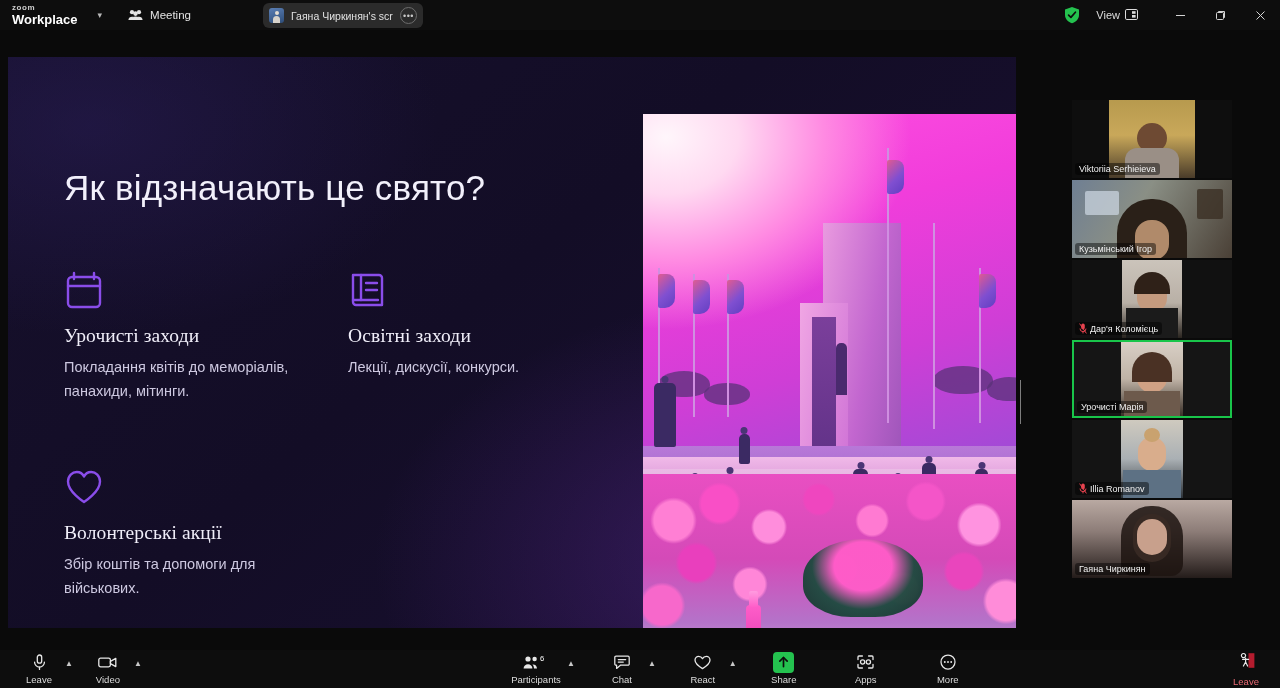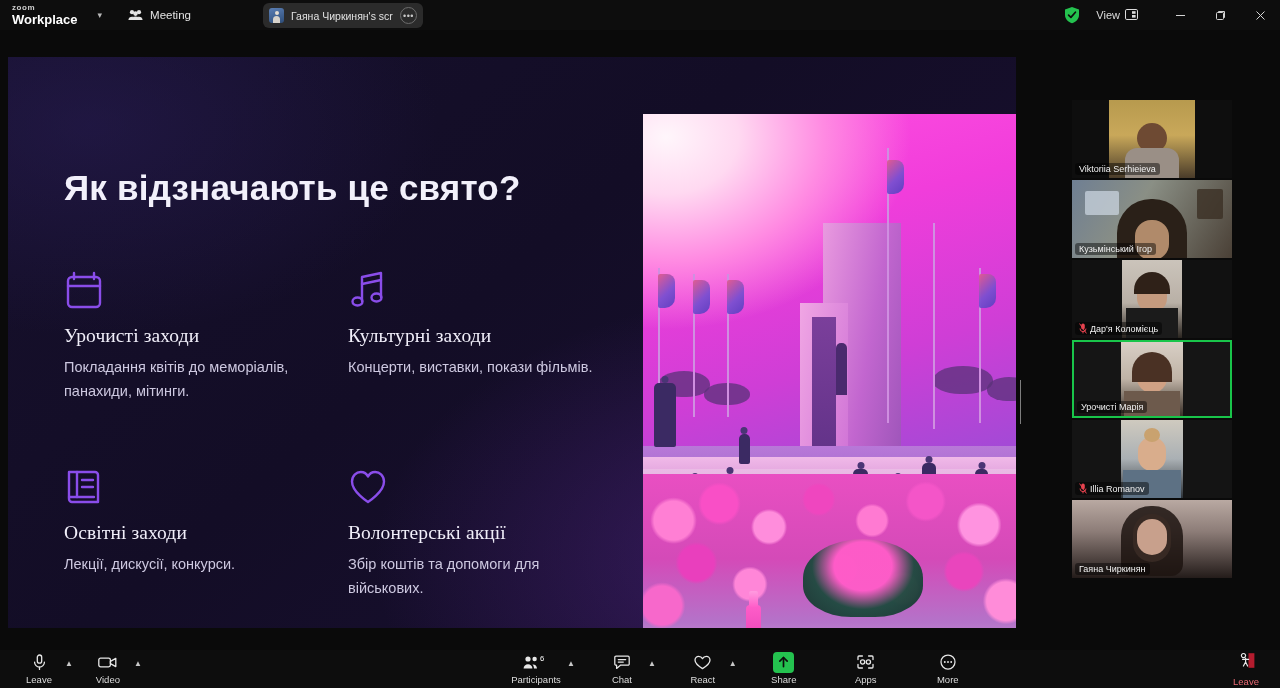--- a/index.html
+++ b/index.html
@@ -37,21 +37,21 @@
   .stage { position:absolute; top:30px; left:0; width:1280px; height:620px; background:#0a0a0a; }
 
   
   .slide { position:absolute; left:8px; top:27px; width:1008px; height:571px;
            background:
              radial-gradient(ellipse 600px 380px at 78% 88%, rgba(86,38,140,.55), transparent 70%),
              radial-gradient(ellipse 500px 300px at 8% 12%, rgba(42,30,88,.5), transparent 70%),
              linear-gradient(140deg,#16102c 0%, #130d26 45%, #1a1033 100%);
            overflow:hidden; }
   .slide-title { position:absolute; left:56px; top:108px; width:470px; font-size:35px; line-height:1.33;
-                 color:#f2f0fb; font-weight:700; letter-spacing:.2px; }
+                 color:#f2f0fb; font-weight:400; letter-spacing:.2px; }
 
   .features { position:absolute; left:56px; top:208px; width:560px;
               display:grid; grid-template-columns:276px 276px; grid-template-rows:auto auto; column-gap:8px; row-gap:58px; }
   .feat-icon { height:46px; display:flex; align-items:flex-end; }
   .feat-icon svg { display:block; }
   .feat-h { font-size:19.5px; color:#f0eef9; margin-top:14px; font-weight:400; letter-spacing:.1px;font-family:Liberation Serif, serif; }
   .feat-p { font-size:14.5px; color:#cdc8e0; margin-top:9px; line-height:1.65; max-width:250px; }
 
   
   .photo { position:absolute; left:635px; top:57px; width:382px; height:572px; overflow:hidden; background:#3a1248; }
@@ -216,32 +216,20 @@
           <svg width="40" height="42" viewBox="0 0 40 42" fill="none" stroke="#8a4dea" stroke-width="2.4" stroke-linecap="round">
             <path d="M10 4 V10 M30 4 V10"></path>
             <rect x="4" y="8" width="32" height="30" rx="4"></rect>
             <path d="M4 17 H36"></path>
           </svg>
         </div>
         <div class="feat-h">Урочисті заходи</div>
         <div class="feat-p">Покладання квітів до меморіалів, панахиди, мітинги.</div>
       </div>
 
-      <div>
-        <div class="feat-icon">
-          <svg width="40" height="42" viewBox="0 0 40 42" fill="none" stroke="#8a4dea" stroke-width="2.4" stroke-linecap="round" stroke-linejoin="round">
-            <path d="M14 32 V8 L33 4 V28"></path>
-            <path d="M14 15 L33 11"></path>
-            <ellipse cx="9.5" cy="32.5" rx="5" ry="4"></ellipse>
-            <ellipse cx="28.5" cy="28.5" rx="5" ry="4"></ellipse>
-          </svg>
-        </div>
-        <div class="feat-h">Культурні заходи</div>
-        <div class="feat-p">Концерти, виставки, покази фільмів.</div>
-      </div>
 
       <div>
         <div class="feat-icon">
           <svg width="40" height="42" viewBox="0 0 40 42" fill="none" stroke="#8a4dea" stroke-width="2.4" stroke-linecap="round" stroke-linejoin="round">
             <path d="M5 6 H31 a3 3 0 0 1 3 3 V36 H8 a3 3 0 0 1 -3 -3 Z"></path>
             <path d="M5 31 H30"></path>
             <path d="M13 6 V31"></path>
             <path d="M18 14 H29 M18 21 H29"></path>
           </svg>
         </div>

